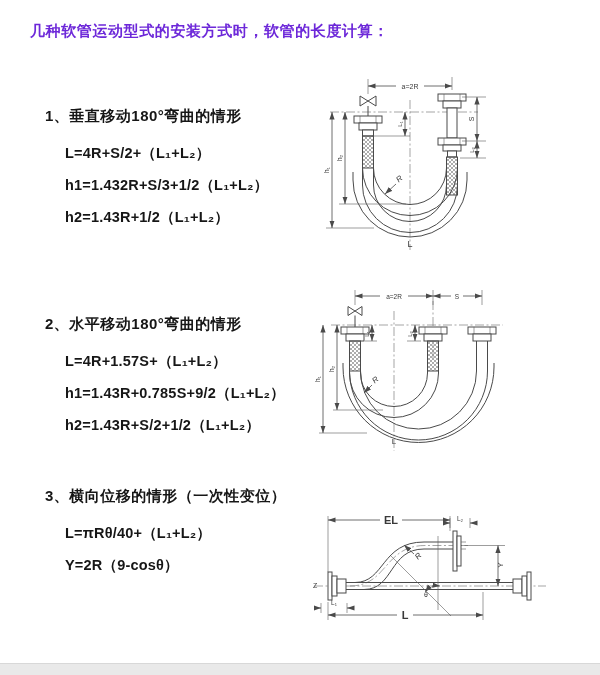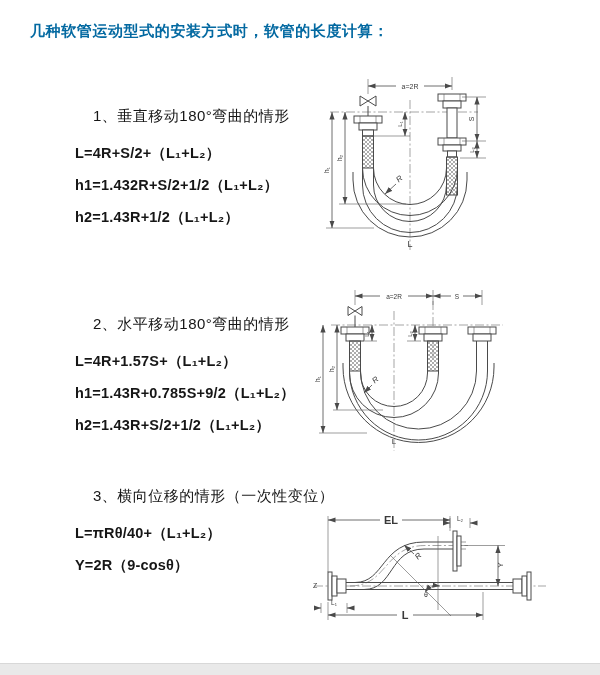--- a/index.html
+++ b/index.html
@@ -1,22 +1,22 @@
 <!DOCTYPE html>
 <html><head>
 <meta charset="utf-8">
 <style>
   * { margin:0; padding:0; box-sizing:border-box; }
   html,body { width:600px; height:675px; }
   body { background:#fdfdfd; font-family:"Liberation Sans", sans-serif; position:relative; overflow:hidden; }
   .page { position:absolute; inset:0; background:#ffffff; }
-  .title { position:absolute; left:30px; top:22px; font-size:15px; font-weight:bold; color:#0369a1; letter-spacing:0.6px; }
+  .title { position:absolute; left:30px; top:22px; font-size:15px; font-weight:bold; color:#6d28d9; letter-spacing:0.6px; }
   .section { position:absolute; left:45px; color:#161616; }
-  .heading { font-size:15px; font-weight:normal; letter-spacing:0.5px; margin-bottom:11px;margin-left:48px; }
-  .formula { font-size:14.5px; font-weight:bold; margin-left:30px; height:32px; line-height:32px; letter-spacing:0.2px; }
+  .heading { font-size:15px; font-weight:bold; letter-spacing:0.5px; margin-bottom:11px; }
+  .formula { font-size:14.5px; font-weight:bold; margin-left:20px; height:32px; line-height:32px; letter-spacing:0.2px; }
   .diagram { position:absolute; }
   .pipe  { fill:none; stroke:#4a4a4a; stroke-width:1; }
   .thin  { fill:none; stroke:#5a5a5a; stroke-width:0.6; }
   .dim   { fill:none; stroke:#4a4a4a; stroke-width:0.8; }
   .cl    { fill:none; stroke:#6a6a6a; stroke-width:0.6; stroke-dasharray:9 2.5 2 2.5; }
   .fit   { fill:#ffffff; stroke:#4a4a4a; stroke-width:1; }
   .braid { fill:url(#xh); stroke:#4a4a4a; stroke-width:1; }
   svg text { fill:#3a3a3a; font-family:"Liberation Sans", sans-serif; }
   .bottom-strip { position:absolute; left:0; right:0; bottom:0; height:12px; background:#e9e9e9; border-top:1px solid #d8d8d8; }
 </style>
@@ -34,21 +34,21 @@
         <path d="M0,0 L4,4 M4,0 L0,4" stroke="#8a8a8a" stroke-width="0.7"></path>
       </pattern>
     </defs>
   </svg>
 
   <div class="title">几种软管运动型式的安装方式时，软管的长度计算：</div>
 
   <div class="section" style="top:107px">
     <div class="heading">1、垂直移动180°弯曲的情形</div>
     <div class="formula">L=4R+S/2+（L₁+L₂）</div>
-    <div class="formula">h1=1.432R+S/2+1/2（L₁+L₂）</div>
+    <div class="formula">h1=1.432R+S/3+1/2（L₁+L₂）</div>
     <div class="formula">h2=1.43R+1/2（L₁+L₂）</div>
   </div>
 
   <div class="section" style="top:315px">
     <div class="heading">2、水平移动180°弯曲的情形</div>
     <div class="formula">L=4R+1.57S+（L₁+L₂）</div>
     <div class="formula">h1=1.43R+0.785S+9/2（L₁+L₂）</div>
     <div class="formula">h2=1.43R+S/2+1/2（L₁+L₂）</div>
   </div>
 

